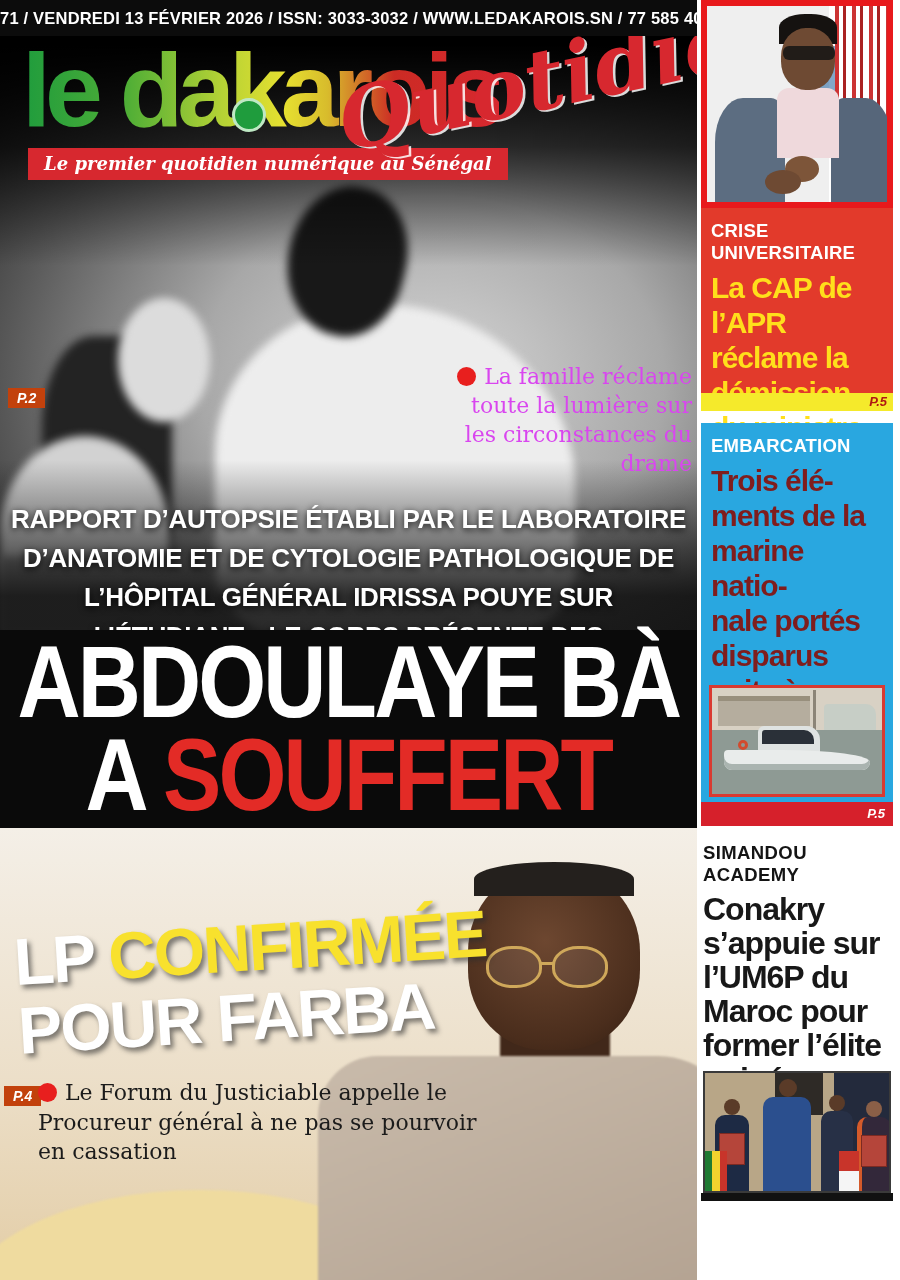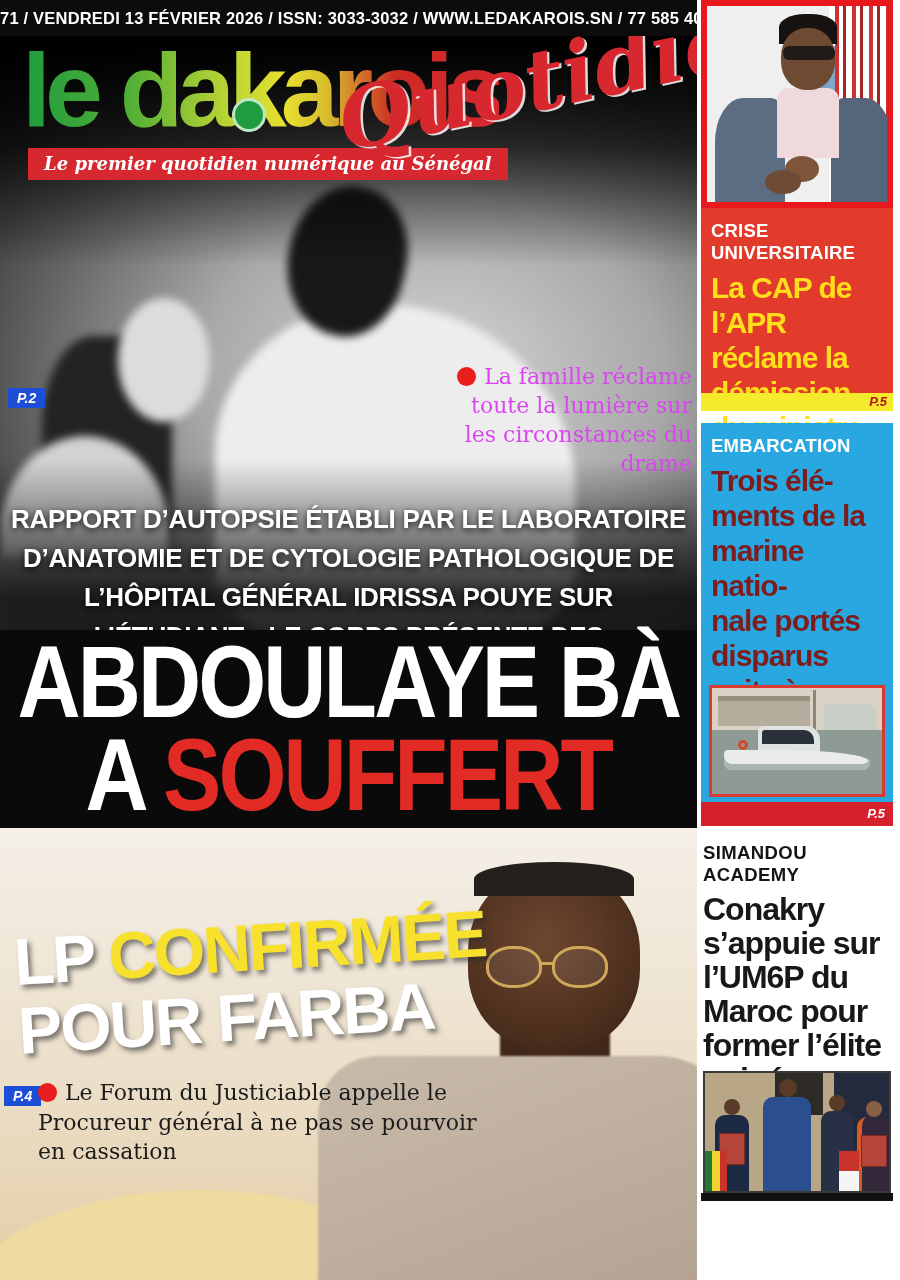--- a/index.html
+++ b/index.html
@@ -34,21 +34,21 @@
      -webkit-background-clip:text;background-clip:text;color:transparent;line-height:1;white-space:nowrap;}
   .logo-dot{position:absolute;left:232px;top:62px;width:34px;height:34px;border-radius:50%;
      background:#1f9c3d;border:3px solid #bfe8c4;}
   .tagline{position:absolute;left:28px;top:112px;background:#d7282f;color:#fff;
      font-family:"DejaVu Serif",serif;font-style:italic;font-weight:bold;font-size:18px;
      padding:5px 16px 6px;white-space:nowrap;}
   .script{position:absolute;left:330px;top:46px;font-family:"DejaVu Serif",serif;font-style:italic;
      font-weight:bold;font-size:84px;color:#d7282f;transform:rotate(-12deg);transform-origin:left top;
      text-shadow:2px 2px 0 rgba(255,255,255,.85);white-space:nowrap;line-height:1;}
 
-  .badge{background:#1d4ed8;color:#fff;font-style:italic;font-weight:bold;font-size:14px;
+  .badge{background:#c2410c;color:#fff;font-style:italic;font-weight:bold;font-size:14px;
      padding:2px 9px;display:inline-block;}
   .lead-badge{position:absolute;left:8px;top:352px;}
 
   .lead-caption{position:absolute;left:452px;top:326px;width:240px;
      font-family:"DejaVu Serif",serif;font-size:22px;line-height:1.32;color:#d946ef;text-align:right;}
   .dot{display:inline-block;width:19px;height:19px;border-radius:50%;background:#e81f1e;
      margin-right:8px;transform:translateY(2px);}
 
   .deck{position:absolute;left:10px;right:10px;top:464px;text-align:center;color:#fff;
      font-weight:bold;font-size:26px;line-height:1.5;letter-spacing:-.3px;

